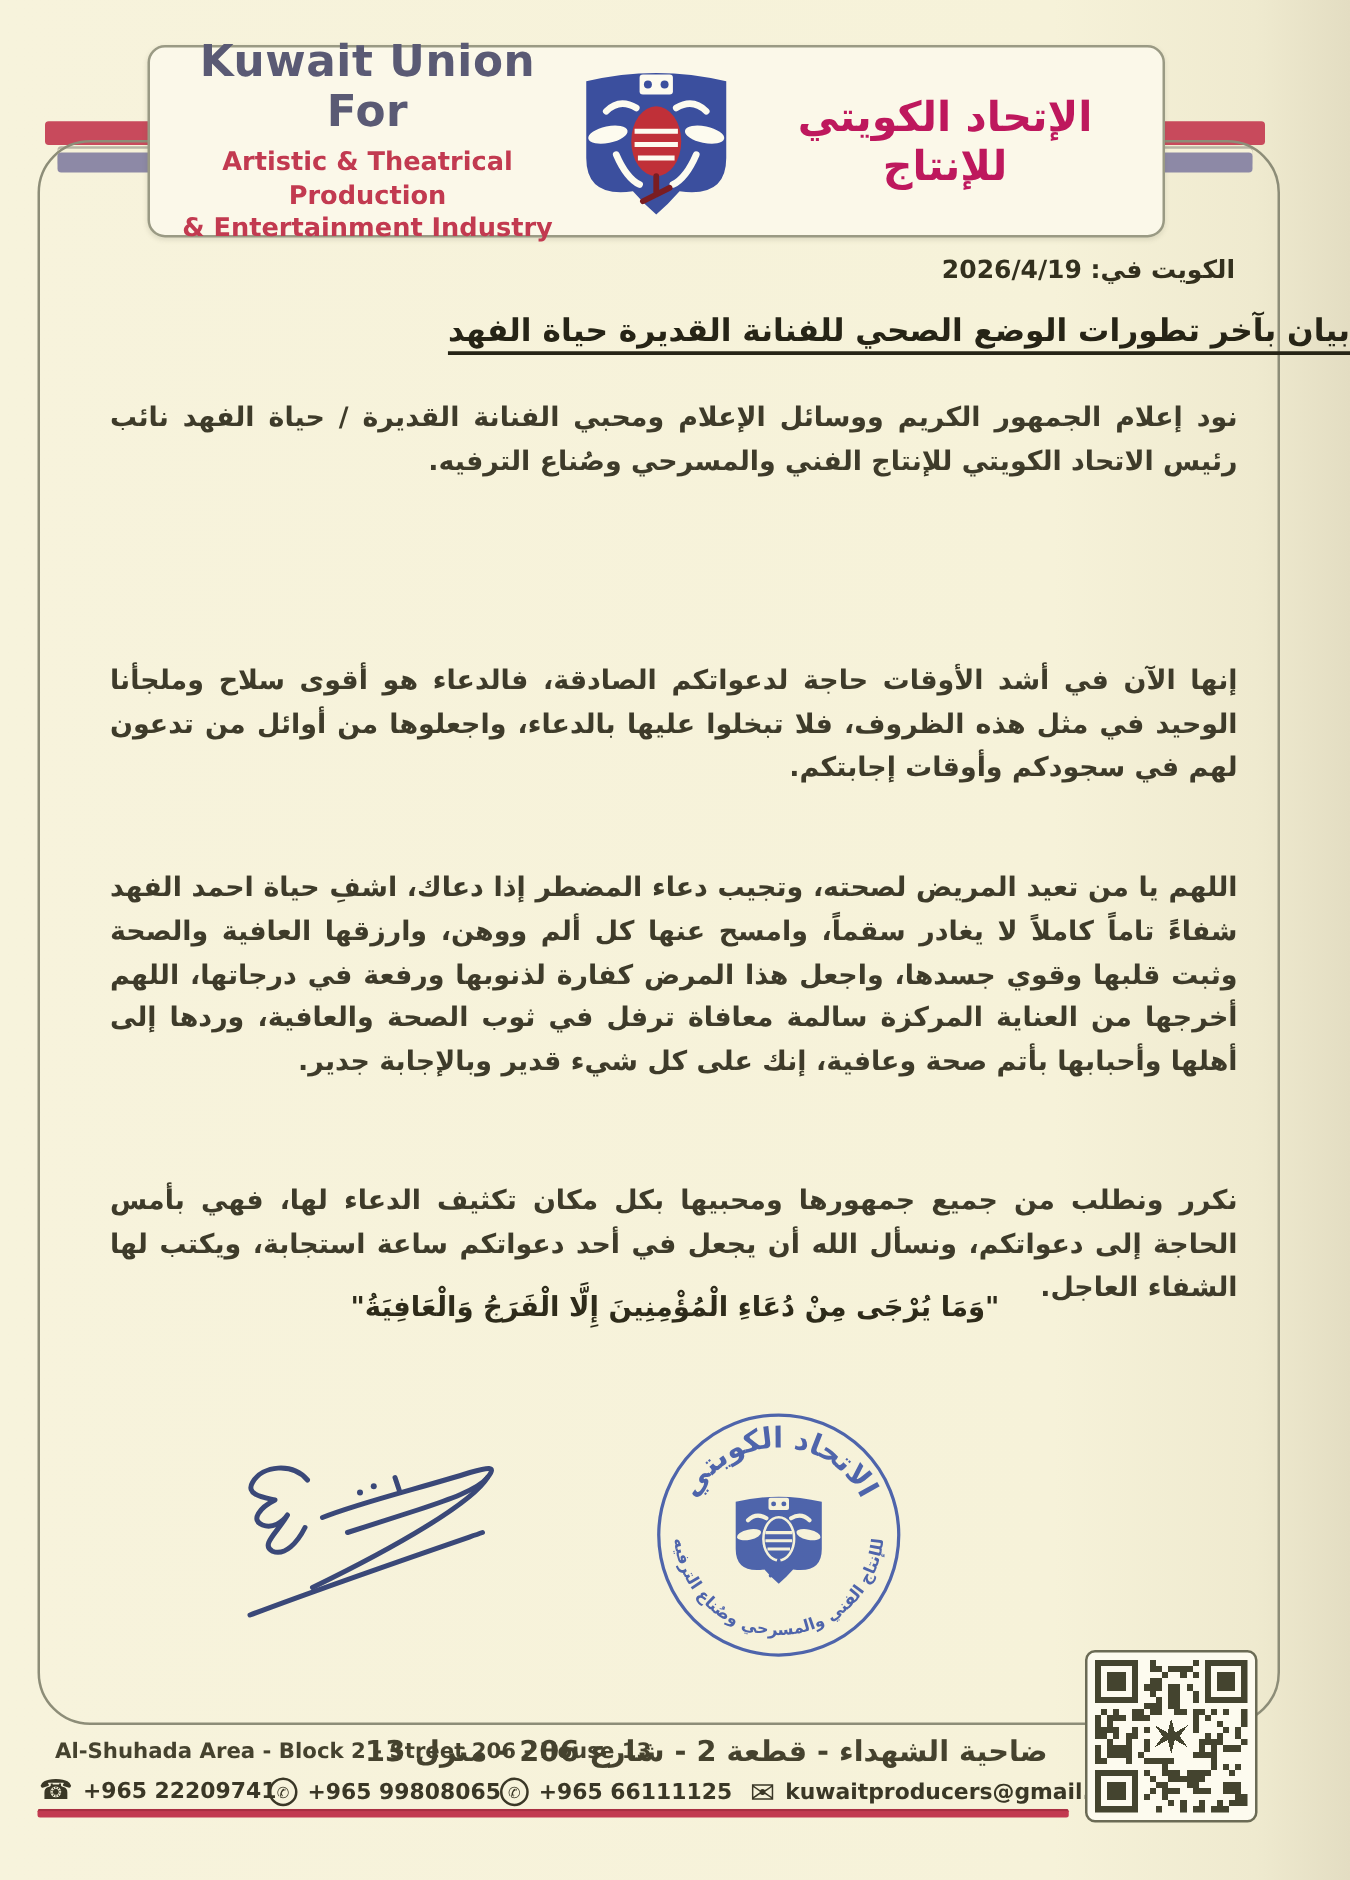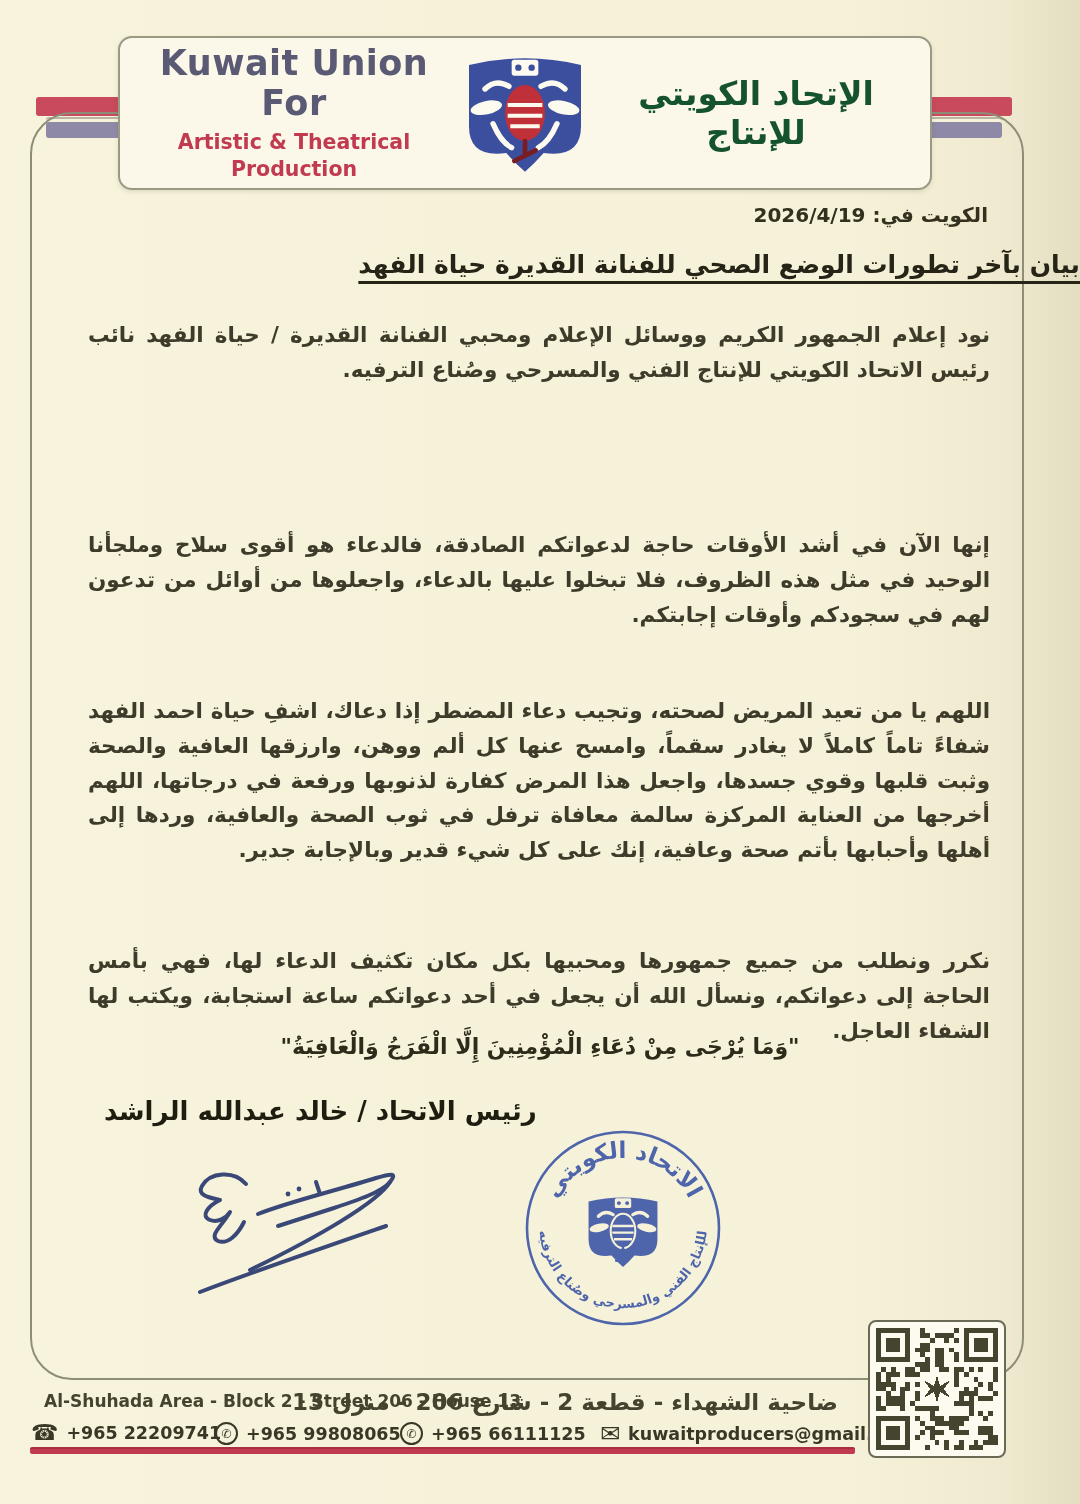--- a/index.html
+++ b/index.html
@@ -21,21 +21,21 @@
   .header-box{
     position:absolute;left:118px;top:36px;width:814px;height:154px;
     background:#fbf8e9;border:2px solid #9a9a84;border-radius:14px;
     display:flex;align-items:center;justify-content:space-between;
     padding:8px 18px;box-shadow:0 2px 4px rgba(90,90,60,.15);
   }
   .hdr-en{flex:1;text-align:center;}
   .hdr-en .t1{font-size:35px;font-weight:bold;color:#5a5a74;letter-spacing:.5px;}
   .hdr-en .t2{font-size:20.5px;font-weight:bold;color:#c23a50;margin-top:6px;line-height:1.3;}
   .hdr-ar{flex:1;text-align:center;direction:rtl;}
-  .hdr-ar .t1{font-size:33px;font-weight:bold;color:#14532d;}
+  .hdr-ar .t1{font-size:33px;font-weight:bold;color:#be185d;}
   .hdr-ar .t2{font-size:26px;font-weight:bold;color:#c23a50;margin-top:8px;}
   .hdr-logo{width:150px;height:136px;flex:0 0 150px;display:flex;align-items:center;justify-content:center;}
   
   .date-line{position:absolute;top:203px;right:92px;direction:rtl;font-size:20px;font-weight:bold;color:#33301e;}
   
   .doc-title{
     position:absolute;top:250px;left:0;width:100%;text-align:right;direction:rtl;
     font-size:25px;font-weight:bold;color:#262416;
   }
   .doc-title span{text-decoration:underline;text-decoration-thickness:2.5px;text-underline-offset:8px;}
@@ -84,20 +84,21 @@
   <div class="bar-red"></div>
   <div class="bar-gray"></div>
 
   <div class="frame"></div>
 
   <div class="header-box">
     <div class="hdr-en">
       <div class="t1">Kuwait Union For</div>
       <div class="t2">
         <div>Artistic &amp; Theatrical Production</div>
+        <div>&amp; Entertainment Industry</div>
       </div>
     </div>
     <div class="hdr-logo">
       <svg width="136" height="128" viewBox="0 0 100 96">
         <path d="M8,12 Q50,2 92,12 L92,58 Q92,82 64,78 Q57,86 50,92 Q43,86 36,78 Q8,82 8,58 Z" fill="#3b4f9e"></path>
         <path d="M20,30 Q28,22 38,28 M62,28 Q72,22 80,30" stroke="#fdfbef" stroke-width="4" fill="none" stroke-linecap="round"></path>
         <ellipse cx="21" cy="44" rx="12" ry="5" fill="#fdfbef" transform="rotate(-12 21 44)"></ellipse>
         <ellipse cx="79" cy="44" rx="12" ry="5" fill="#fdfbef" transform="rotate(12 79 44)"></ellipse>
         <path d="M26,56 Q32,70 40,74 M74,56 Q68,70 60,74" stroke="#fdfbef" stroke-width="4" fill="none" stroke-linecap="round"></path>
         <rect x="40" y="8" width="20" height="12" rx="2" fill="#fdfbef"></rect>
@@ -119,21 +120,20 @@
     <span>بيان بآخر تطورات الوضع الصحي للفنانة القديرة حياة الفهد</span>
   </div>
 
   <div class="para p1">نود إعلام الجمهور الكريم ووسائل الإعلام ومحبي الفنانة القديرة / حياة الفهد نائب رئيس الاتحاد الكويتي للإنتاج الفني والمسرحي وصُناع الترفيه.</div>
   <div class="para p3">إنها الآن في أشد الأوقات حاجة لدعواتكم الصادقة، فالدعاء هو أقوى سلاح وملجأنا الوحيد في مثل هذه الظروف، فلا تبخلوا عليها بالدعاء، واجعلوها من أوائل من تدعون لهم في سجودكم وأوقات إجابتكم.</div>
   <div class="para p4">اللهم يا من تعيد المريض لصحته، وتجيب دعاء المضطر إذا دعاك، اشفِ حياة احمد الفهد شفاءً تاماً كاملاً لا يغادر سقماً، وامسح عنها كل ألم ووهن، وارزقها العافية والصحة وثبت قلبها وقوي جسدها، واجعل هذا المرض كفارة لذنوبها ورفعة في درجاتها، اللهم أخرجها من العناية المركزة سالمة معافاة ترفل في ثوب الصحة والعافية، وردها إلى أهلها وأحبابها بأتم صحة وعافية، إنك على كل شيء قدير وبالإجابة جدير.</div>
   <div class="para p5">نكرر ونطلب من جميع جمهورها ومحبيها بكل مكان تكثيف الدعاء لها، فهي بأمس الحاجة إلى دعواتكم، ونسأل الله أن يجعل في أحد دعواتكم ساعة استجابة، ويكتب لها الشفاء العاجل.</div>
 
   <div class="quote">"وَمَا يُرْجَى مِنْ دُعَاءِ الْمُؤْمِنِينَ إِلَّا الْفَرَجُ وَالْعَافِيَةُ"</div>
 
-  <div class="sig-title">رئيس الاتحاد / خالد عبدالله الراشد</div>
 
   <svg class="sig-svg" width="340" height="180" viewBox="0 0 340 180">
     <g stroke="#3a4878" stroke-width="4" fill="none" stroke-linecap="round" stroke-linejoin="round">
       <path d="M108,42 C96,28 72,30 64,44 C58,54 74,56 82,58 C70,64 62,74 72,78 C80,81 88,76 92,70 C84,84 70,94 80,99 C90,103 100,92 106,80"></path>
       <path d="M120,72 C150,60 200,48 238,36 C252,32 260,30 252,40 C244,50 220,58 196,66 L140,84"></path>
       <path d="M252,40 C240,60 180,95 112,128"></path>
       <path d="M62,150 C120,128 190,104 248,84"></path>
       <circle cx="150" cy="52" r="2.4" fill="#3a4878" stroke="none"></circle>
       <circle cx="161" cy="47" r="2.4" fill="#3a4878" stroke="none"></circle>
       <path d="M178,40 L182,52"></path>

